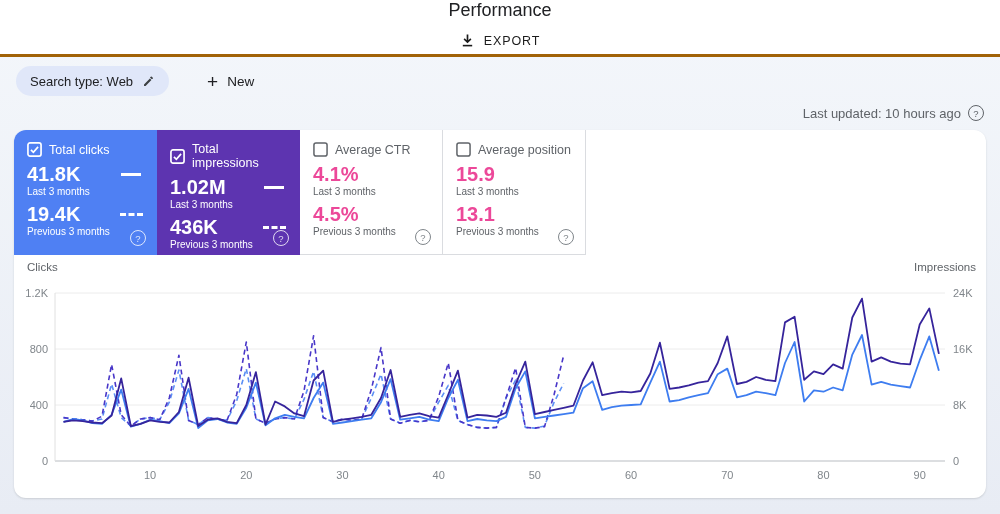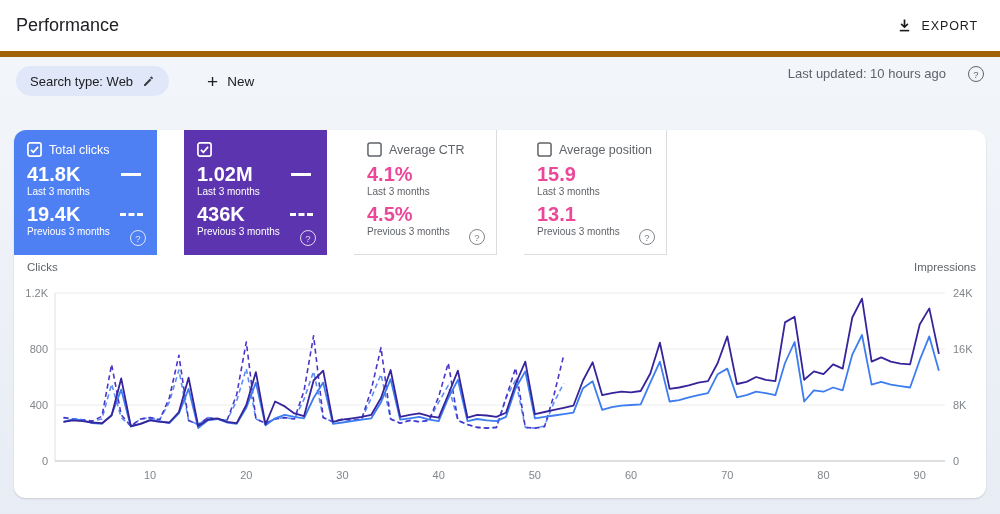--- a/index.html
+++ b/index.html
@@ -4,23 +4,23 @@
 <style>
   html,body{margin:0;padding:0;}
   body{
     width:1000px;height:514px;overflow:hidden;
     font-family:"Liberation Sans",sans-serif;
     background:linear-gradient(180deg,#f4f7fb 0%,#e8ecf4 100%);
     -webkit-font-smoothing:antialiased;
   }
   
   .topbar{
-    height:57px;background:#fff;border-bottom:6px solid #a16207;
+    height:57px;background:#fff;border-bottom:3px solid #a16207;
     display:flex;align-items:center;justify-content:space-between;
-    padding:0 16px;box-sizing:border-box;
+    padding:0 16px;box-sizing:border-box;flex-direction:column;
   }
   .page-title{font-size:18px;color:#202124;}
   .export-btn{
     display:flex;align-items:center;gap:9px;cursor:pointer;
     font-size:12.5px;font-weight:normal;letter-spacing:.9px;color:#1c1c1c;
     padding:6px 6px;border-radius:4px;
   }
   
   .filter-bar{
     height:73px;box-sizing:border-box;padding:9px 16px 0 16px;
@@ -31,34 +31,34 @@
     background:#e0e7f9;border-radius:16px;height:30px;
     display:flex;align-items:center;gap:9px;padding:0 14px;
     font-size:13px;color:#202124;cursor:pointer;white-space:nowrap;
   }
   .new-btn{
     display:flex;align-items:center;gap:9px;height:30px;padding:0 12px;
     font-size:13.5px;color:#202124;cursor:pointer;border-radius:4px;
   }
   .plus-glyph{font-size:19px;line-height:1;color:#202124;}
   .last-updated{
-    display:flex;align-items:flex-start;gap:22px;height:30px;
-    color:#5f6368;font-size:13px;
+    display:flex;align-items:center;gap:7px;height:30px;
+    color:#5f6368;font-size:13px;margin-top:32px;
   }
   .help-circle{
     width:14px;height:14px;border:1.2px solid currentColor;border-radius:50%;
     font-size:9.5px;display:inline-flex;align-items:center;justify-content:center;
     flex:0 0 auto;cursor:pointer;
   }
   
   .card{
     position:relative;margin:0 14px;height:368px;background:#fff;
     border-radius:12px;box-shadow:0 1px 2px rgba(60,64,67,.18);overflow:hidden;
   }
-  .tiles{display:flex;height:125px;gap:27px;}
+  .tiles{display:flex;height:125px;}
   .tile{
     width:143px;flex:0 0 auto;box-sizing:border-box;position:relative;
     padding:12px 13px;cursor:pointer;
   }
   .tile--selected{color:#fff;}
   .tile--plain{border-right:1px solid #dadce0;border-bottom:1px solid #dadce0;color:#5f6368;}
   .tile-head{display:flex;align-items:center;gap:7px;font-size:12.5px;margin-bottom:7px;}
   .tile--selected .tile-head{color:#fff;}
   .tile-row{display:flex;align-items:center;justify-content:space-between;}
   .tile-value{font-size:20px;font-weight:bold;line-height:1.05;}
@@ -139,20 +139,21 @@
     </div>
 
     <div class="tile tile--selected" style="background: rgb(93, 52, 176);">
       <div class="tile-head">
         <span style="display:inline-flex">
           <svg viewBox="0 0 16 16" width="15" height="15">
               <rect x="1" y="1" width="14" height="14" rx="2.2" fill="none" stroke="#fff" stroke-width="1.8"></rect>
               <path d="M4.2 8.4 6.8 11 11.8 5.2" fill="none" stroke="#fff" stroke-width="1.8"></path>
             </svg>
         </span>
+        <span>Total impressions</span>
       </div>
       <div class="tile-row">
         <span class="tile-value">1.02M</span>
         <span class="dash-solid"></span>
       </div>
       <div class="tile-period">Last 3 months</div>
       <div class="tile-row">
         <span class="tile-value">436K</span>
         <span class="dash-dashed"></span>
       </div>

